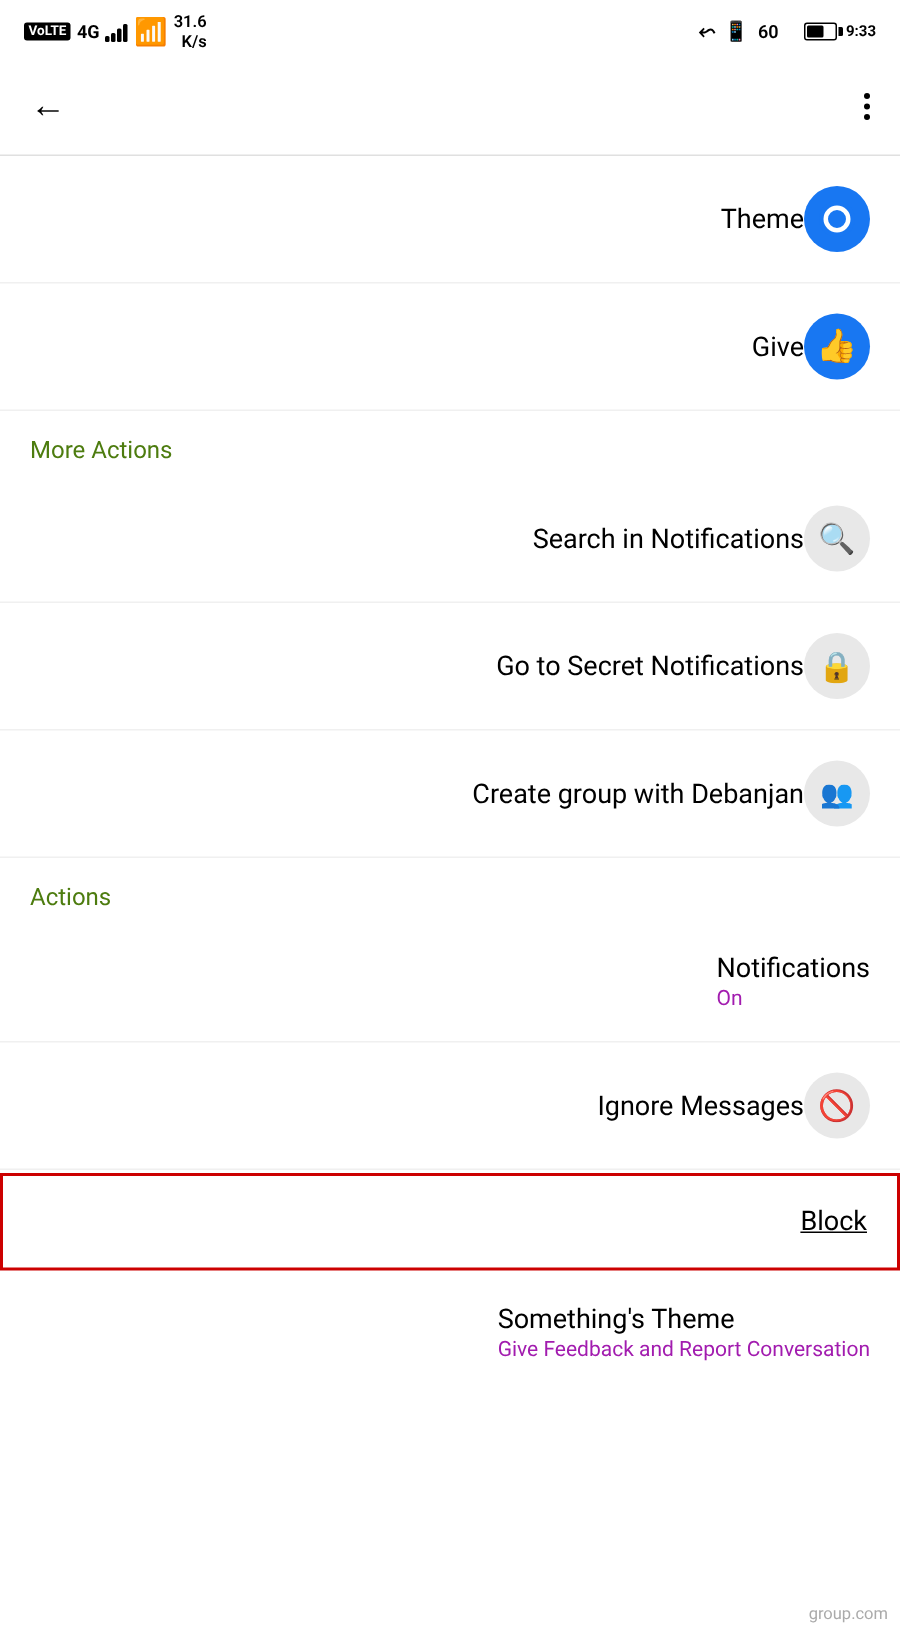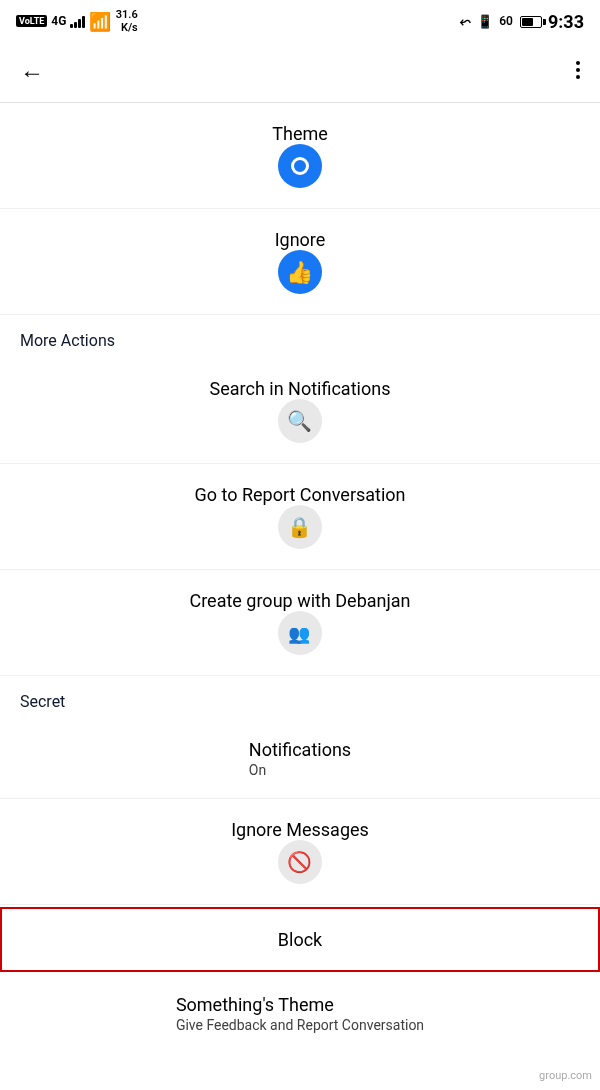--- a/index.html
+++ b/index.html
@@ -72,22 +72,22 @@
 
     .data-speed {
       font-size: 11px;
       font-weight: 600;
       line-height: 1.2;
       text-align: right;
     }
 
     .battery-container {
       display: flex;
-      align-items: flex-end;
-      gap: 7px;
+      align-items: center;
+      gap: 17px;
     }
 
     .battery-icon {
       width: 22px;
       height: 12px;
       border: 1.5px solid #000;
       border-radius: 2px;
       position: relative;
       display: flex;
       align-items: center;
@@ -154,44 +154,43 @@
       list-style: none;
     }
 
     .menu-item {
       display: flex;
       justify-content: flex-end;
       align-items: center;
       padding: 20px 20px;
       border-bottom: 1px solid #f0f0f0;
       cursor: pointer;
-      flex-direction: column;
     }
 
     .menu-item-left {
       display: flex;
       flex-direction: column;
     }
 
     .menu-label {
       font-size: 18px;
       font-weight: 400;
       color: #000000;
     }
 
     .menu-sublabel {
       font-size: 14px;
-      color: #404040;
+      color: #a21caf;
       margin-top: 2px;
     }
 
     .section-header {
       padding: 16px 20px 8px;
       font-size: 16px;
-      color: #0f172a;
+      color: #4d7c0f;
       font-weight: 400;
     }
 
     
     .icon-circle {
       width: 44px;
       height: 44px;
       border-radius: 50%;
       background: #e8e8e8;
       display: flex;
@@ -235,20 +234,21 @@
 
     .block-icon {
       font-size: 20px;
       color: #333;
     }
 
     
     .menu-item.block-item {
       border: 2.5px solid #cc0000;
       margin: 2px 0;
+      text-decoration: underline;
     }
 
     
     .menu-item.somethings-wrong {
       border-bottom: none;
     }
 
     .watermark {
       position: fixed;
       bottom: 8px;
@@ -276,21 +276,21 @@
   </div>
   <div class="status-right">
     <span class="bluetooth-icon">⬿</span>
     <span style="font-size:13px;">📱</span>
     <div class="battery-container">
       <span style="font-size:12px; font-weight:600;">60</span>
       <div class="battery-icon">
         <div class="battery-fill"></div>
       </div>
     </div>
-    <span style="font-size:18px; font-weight:700;text-align:center;">9:33</span>
+    <span style="font-size:10px; font-weight:700;text-align:center;">9:33</span>
   </div>
 </div>
 
 <div class="top-nav">
   <div class="back-btn">←</div>
   <div class="more-btn">
     <div class="more-dot"></div>
     <div class="more-dot"></div>
     <div class="more-dot"></div>
   </div>
@@ -302,58 +302,58 @@
     <div class="menu-item-left">
       <span class="menu-label">Theme</span>
     </div>
     <div class="icon-circle blue">
       <div class="theme-dot"></div>
     </div>
   </li>
 
   <li class="menu-item">
     <div class="menu-item-left">
-      <span class="menu-label">Ignore</span>
+      <span class="menu-label">Give</span>
     </div>
     <div class="icon-circle blue">
       <span class="thumbs-up">👍</span>
     </div>
   </li>
 
 
   <li class="section-header">More Actions</li>
 
   <li class="menu-item">
     <div class="menu-item-left">
       <span class="menu-label">Search in Notifications</span>
     </div>
     <div class="icon-circle">
       <span class="search-icon-svg">🔍</span>
     </div>
   </li>
 
   <li class="menu-item">
     <div class="menu-item-left">
-      <span class="menu-label">Go to Report Conversation</span>
+      <span class="menu-label">Go to Secret Notifications</span>
     </div>
     <div class="icon-circle">
       <span class="lock-icon">🔒</span>
     </div>
   </li>
 
   <li class="menu-item">
     <div class="menu-item-left">
       <span class="menu-label">Create group with Debanjan</span>
     </div>
     <div class="icon-circle">
       <span class="group-icon">👥</span>
     </div>
   </li>
 
-  <li class="section-header">Secret</li>
+  <li class="section-header">Actions</li>
 
   <li class="menu-item">
     <div class="menu-item-left">
       <span class="menu-label">Notifications</span>
       <span class="menu-sublabel">On</span>
     </div>
   </li>
 
   <li class="menu-item">
     <div class="menu-item-left">

